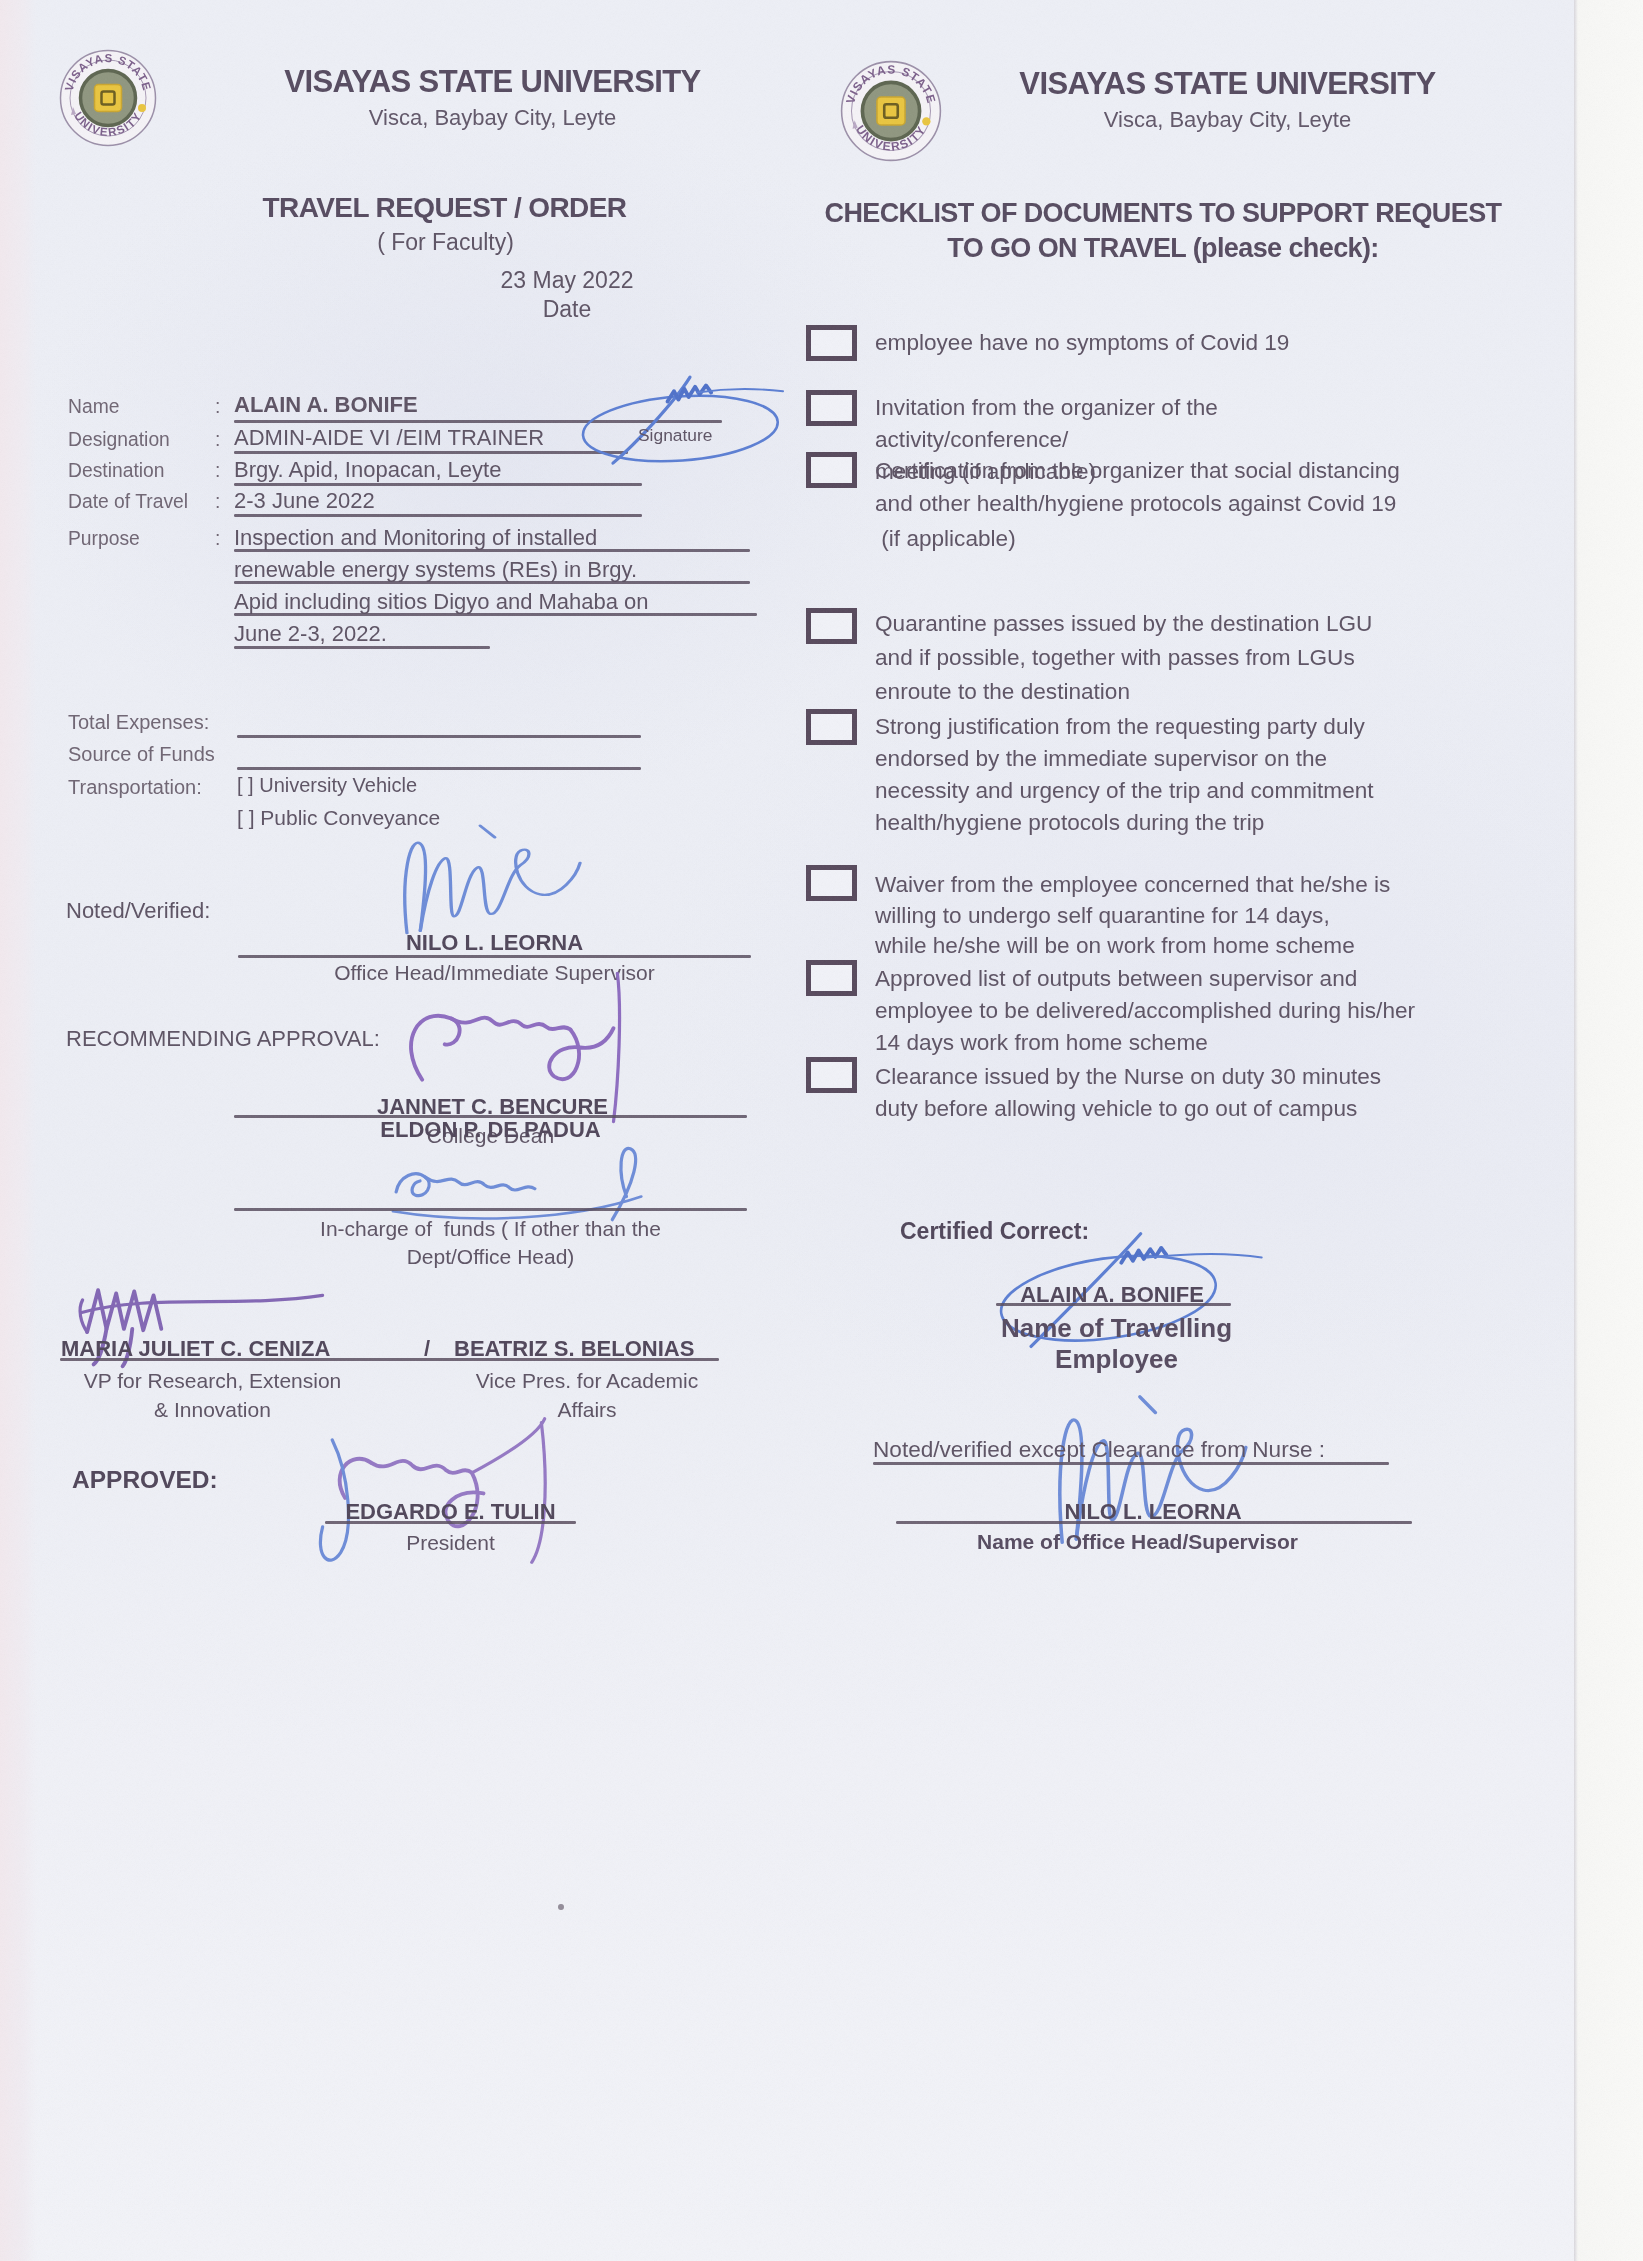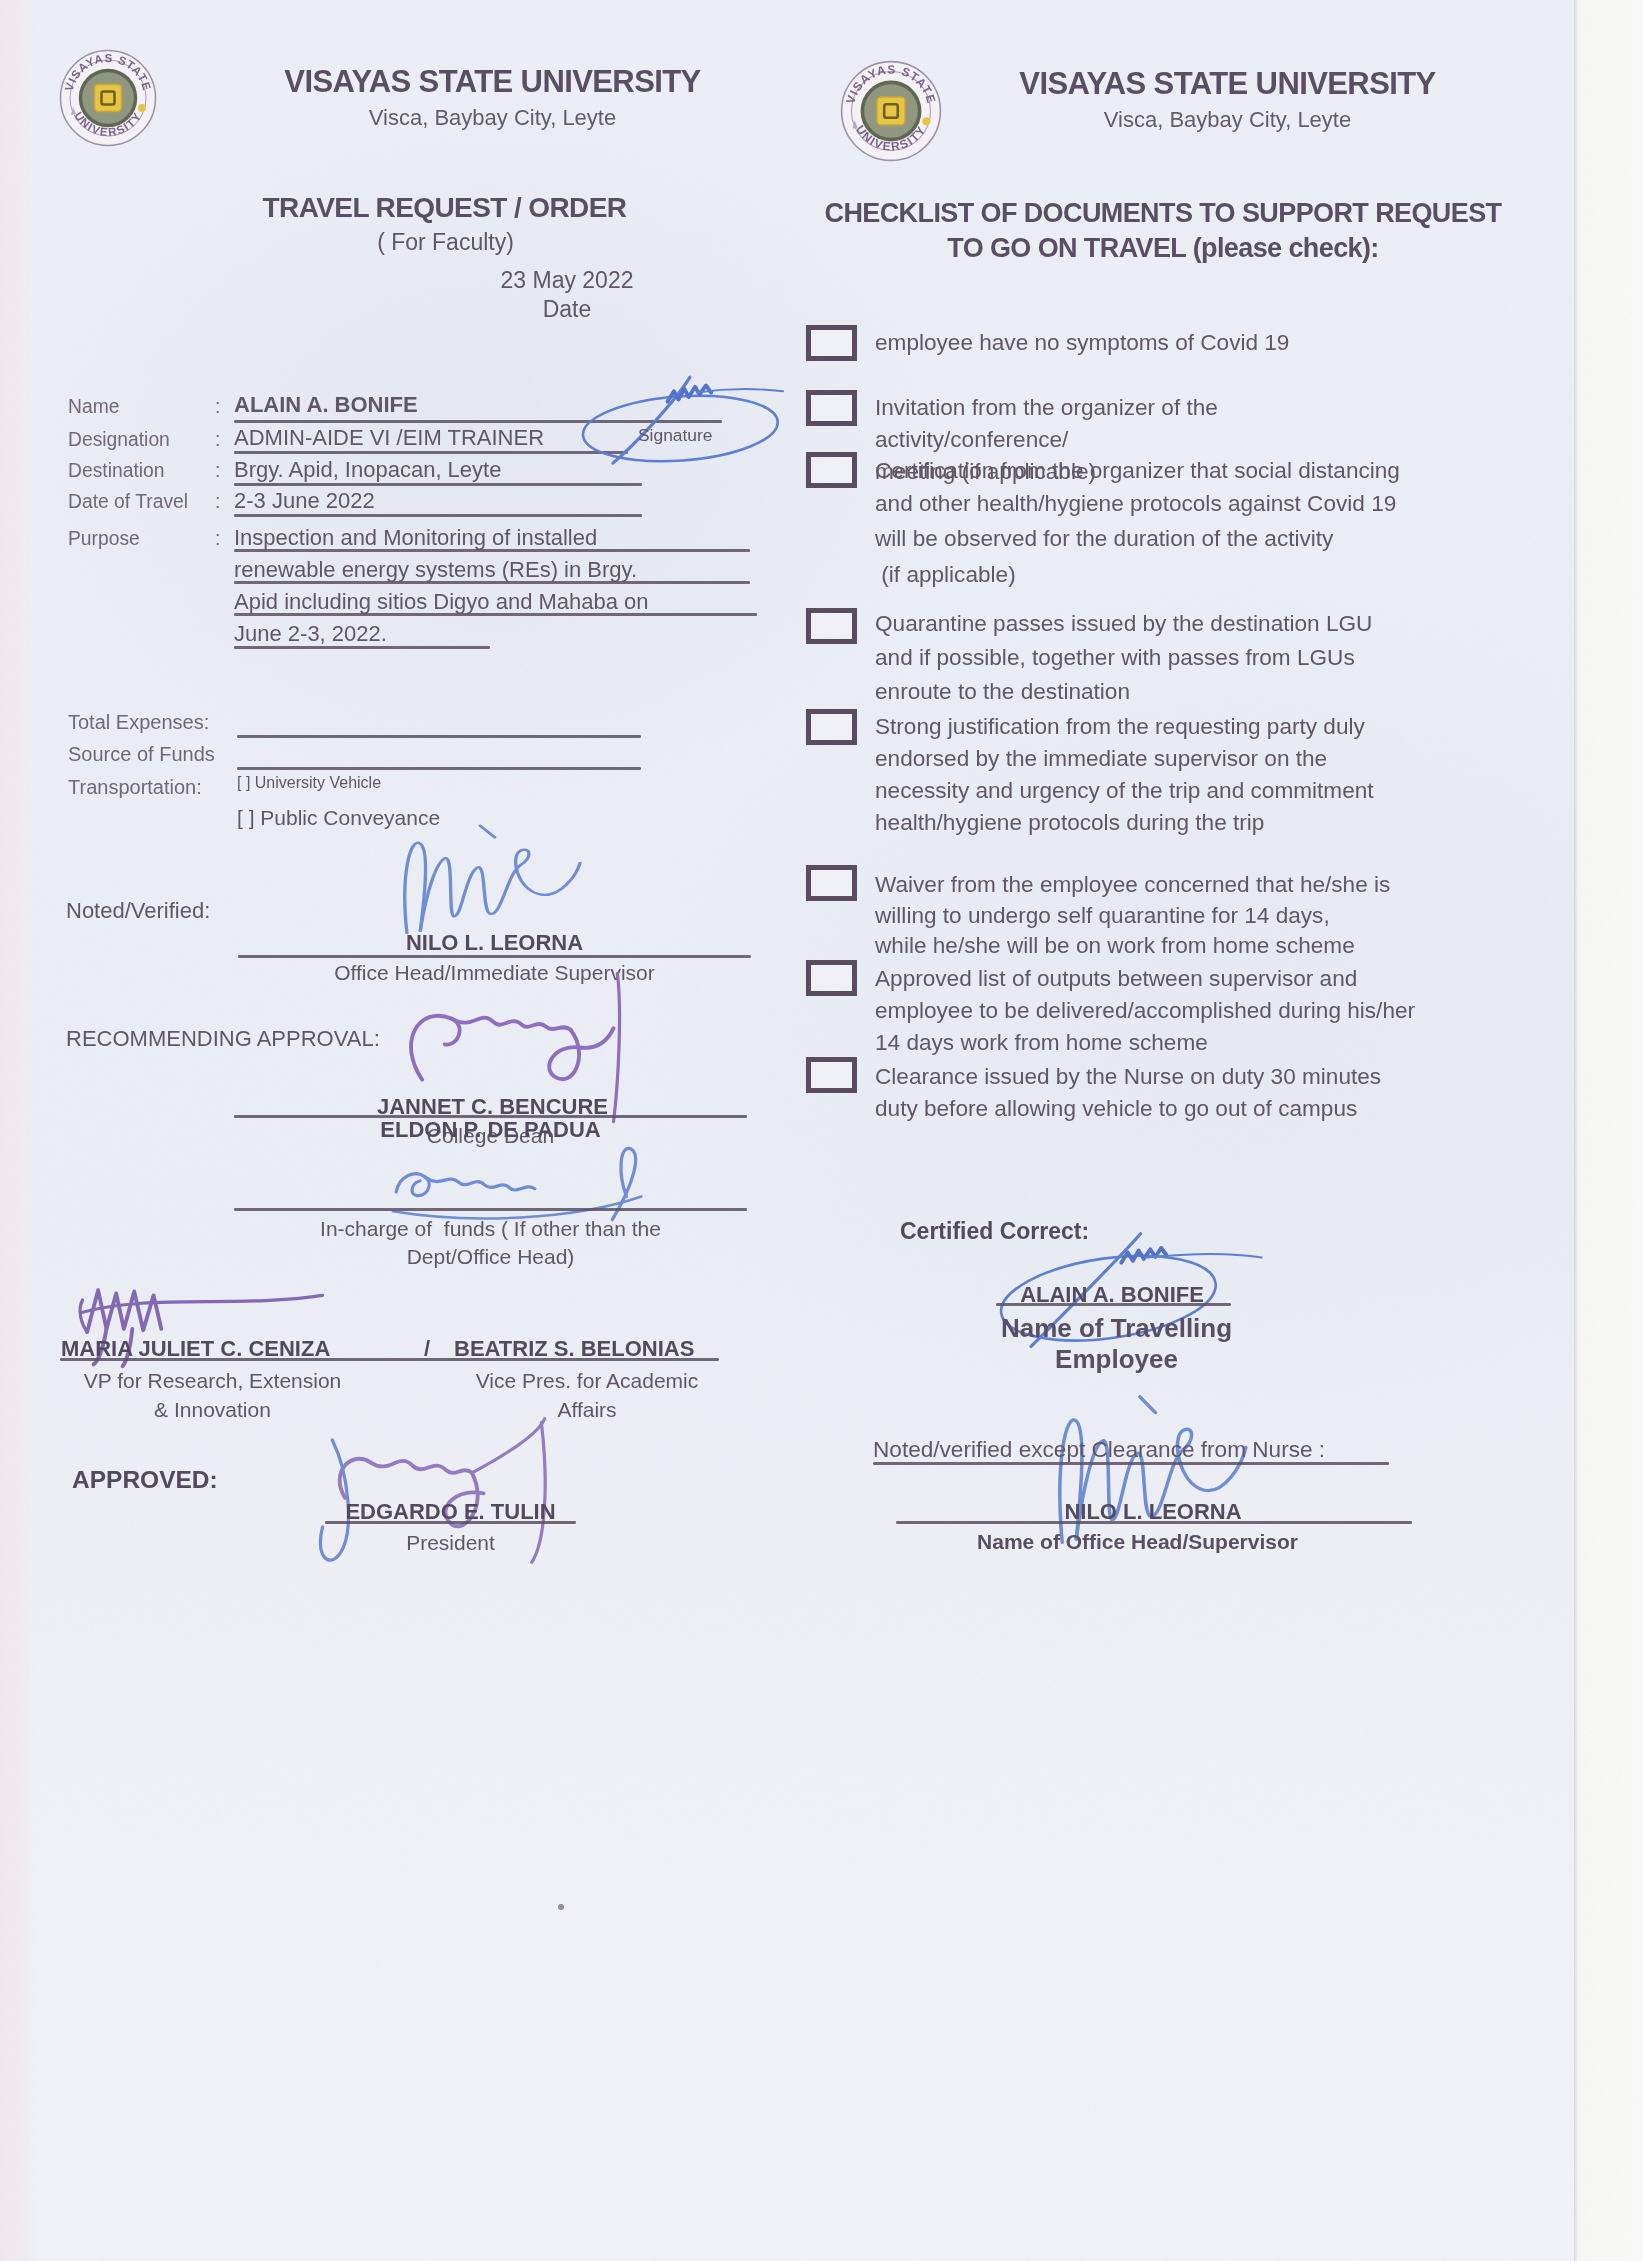--- a/index.html
+++ b/index.html
@@ -94,21 +94,21 @@
     <path d="M140,46 l10,-16 l7,13 l9,-17 l7,13 l10,-16 l7,12 l10,-14 l8,11" stroke="#4f71c9" stroke-width="6"></path>
     <path d="M186,32 C240,24 285,26 320,30" stroke="#5b7ed3" stroke-width="3"></path>
   </svg>
   <div class="abs" style="left:638px;top:425px;font-size:17.4px;color:#5d5364">Signature</div>
 
   <div class="abs lbl" style="left:68px;top:711px;font-size:20px">Total Expenses:</div>
   <div class="ul" style="left:237px;top:735px;width:404px"></div>
   <div class="abs lbl" style="left:68px;top:743px;font-size:20px">Source of Funds</div>
   <div class="ul" style="left:237px;top:767px;width:404px"></div>
   <div class="abs lbl" style="left:68px;top:776px;font-size:20px">Transportation:</div>
-  <div class="abs txt" style="left:237px;top:774px;font-size:16px">[ ] University Vehicle</div>
+  <div class="abs txt" style="left:237px;top:774px;font-size:20px">[ ] University Vehicle</div>
   <div class="abs txt" style="left:237px;top:806px;font-size:21px">[ ] Public Conveyance</div>
 
   <svg class="sig" style="left:387px;top:817px" width="213" height="121" viewBox="0 0 320 250" preserveAspectRatio="none">
     <path d="M30,240 C20,120 35,40 50,55 C65,70 55,180 50,235" stroke="#6d8cd8" stroke-width="5"></path>
     <path d="M50,235 C60,150 75,90 88,85 C100,82 92,200 100,205 C112,210 118,120 135,105 C150,92 142,195 155,200 C172,205 180,120 200,100 C220,82 215,60 200,70 C185,82 195,150 230,160 C260,168 285,120 290,95" stroke="#6d8cd8" stroke-width="5"></path>
     <path d="M140,18 L162,42" stroke="#6d8cd8" stroke-width="5"></path>
   </svg>
   <div class="abs" style="left:66px;top:898px;font-size:22px;color:#5d5364">Noted/Verified:</div>
   <div class="abs ctr b" style="left:238px;top:930px;width:513px;font-size:22px;color:#50465a">NILO L. LEORNA</div>
   <div class="ul" style="left:238px;top:955px;width:513px"></div>
@@ -194,21 +194,20 @@
   <div class="chk" style="top:390px"></div>
   <div class="abs" style="left:875px;top:392px;width:535px">
     <div class="chkline">Invitation from the organizer of the activity/conference/</div>
     <div class="chkline">meeting (if applicable)</div>
   </div>
 
   <div class="chk" style="top:452px"></div>
   <div class="abs" style="left:875px;top:455px;width:535px">
     <div class="chkline">Certification from the organizer that social distancing</div>
     <div class="chkline" style="line-height:34px">and other health/hygiene protocols against Covid 19</div>
-    <div class="chkline" style="line-height:36px">will be observed for the duration of the activity</div>
     <div class="chkline" style="line-height:35px"> (if applicable)</div>
   </div>
 
   <div class="chk" style="top:608px"></div>
   <div class="abs" style="left:875px;top:608px;width:535px">
     <div class="chkline">Quarantine passes issued by the destination LGU</div>
     <div class="chkline" style="line-height:35px">and if possible, together with passes from LGUs</div>
     <div class="chkline" style="line-height:34px">enroute to the destination</div>
   </div>
 

